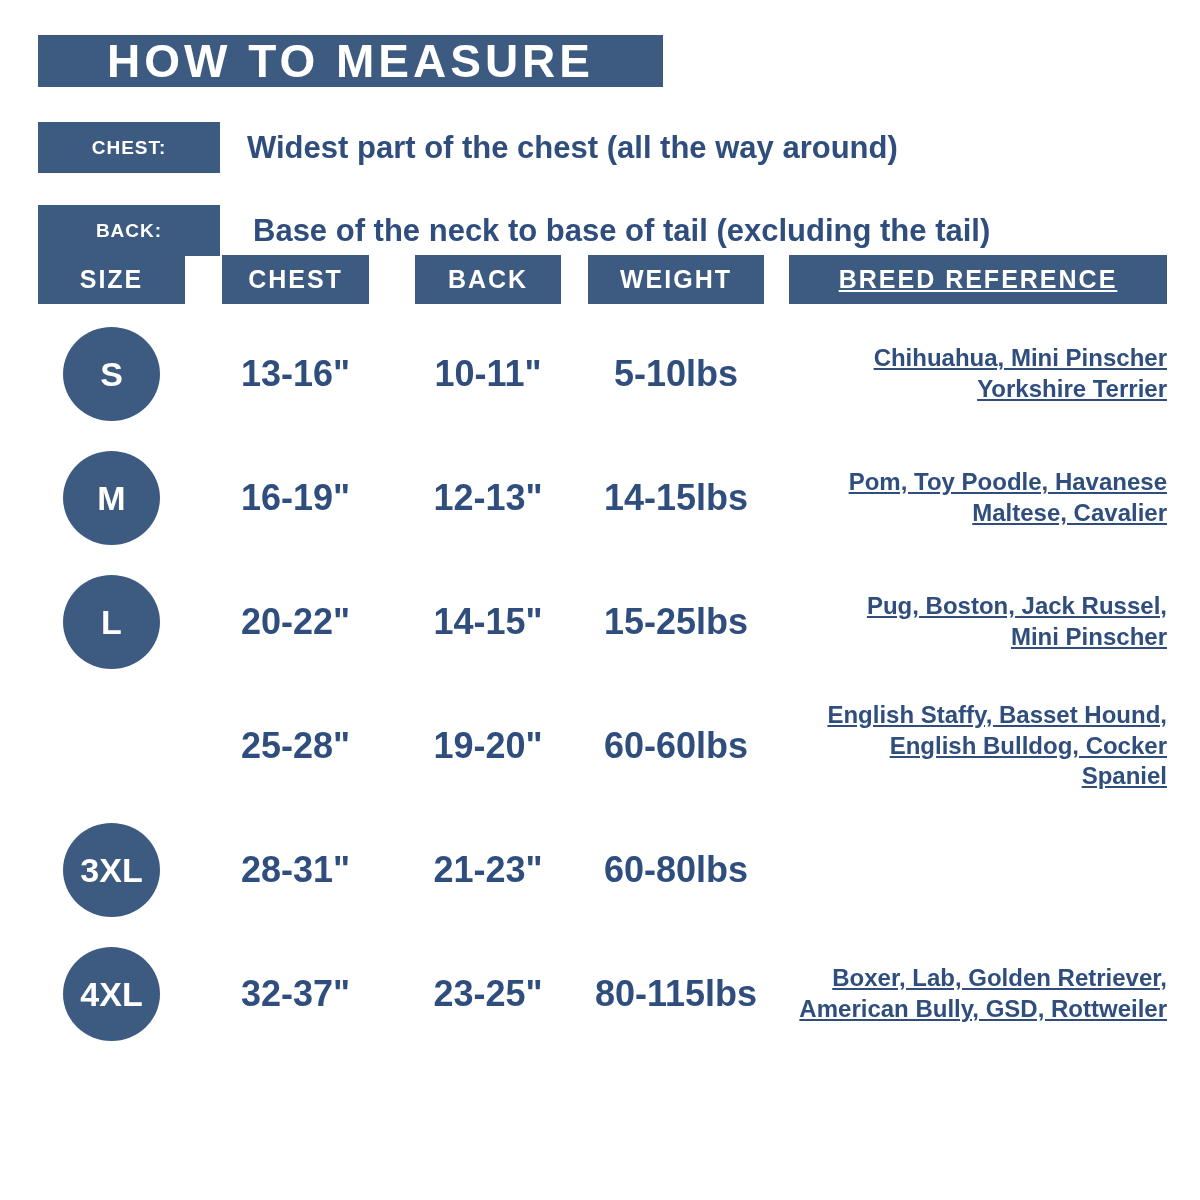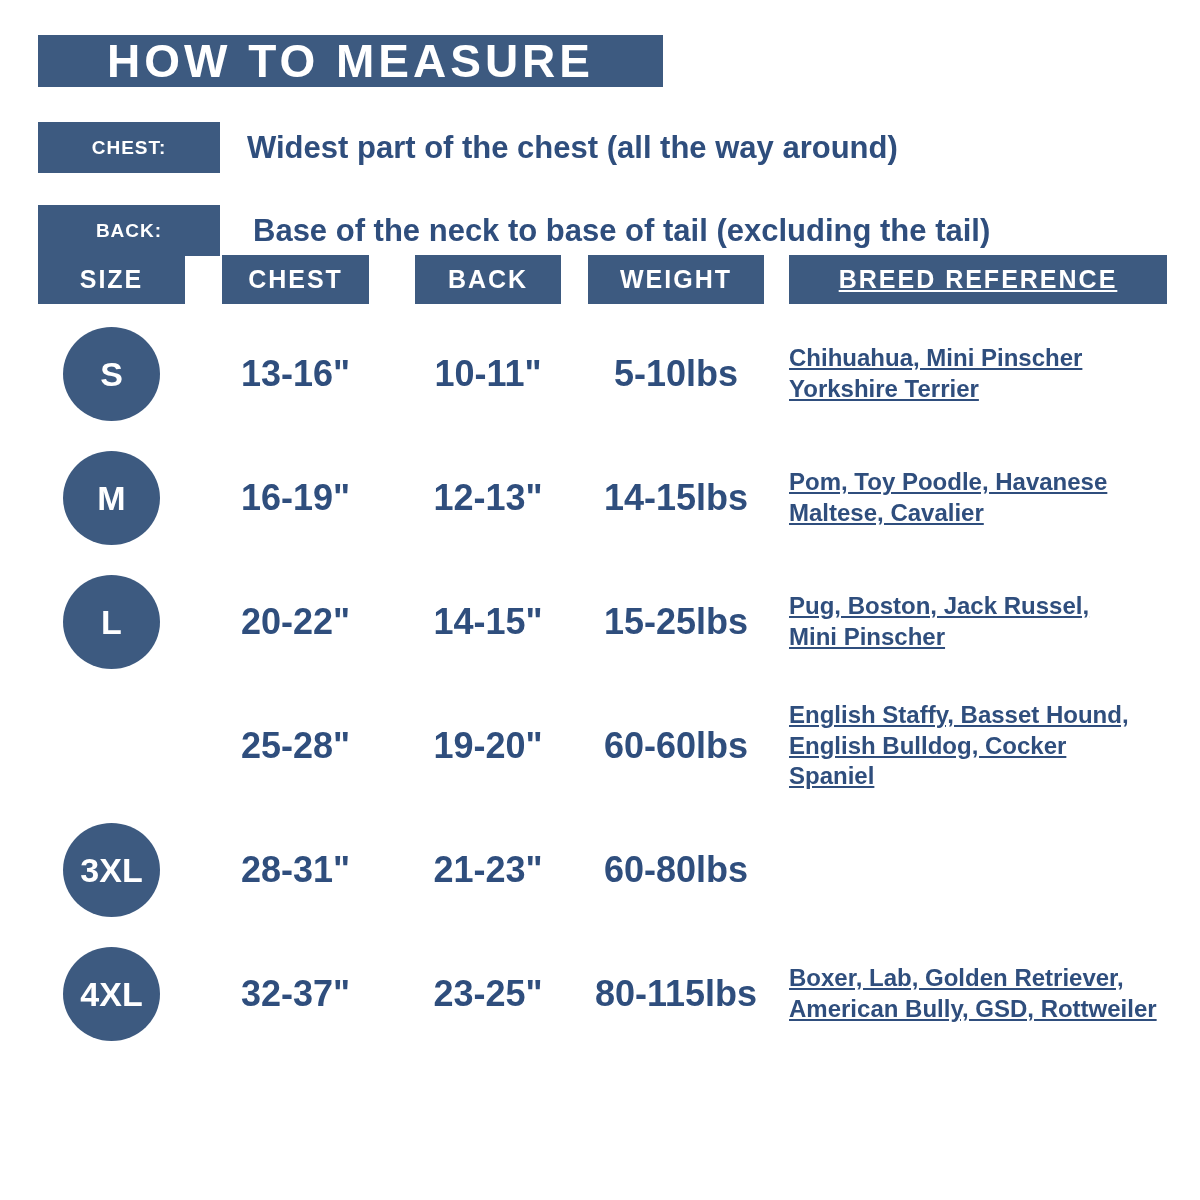--- a/index.html
+++ b/index.html
@@ -61,21 +61,21 @@
   .size-circle{
     width:97px;height:94px;border-radius:50%;
     background:var(--blue);color:var(--white);
     display:flex;align-items:center;justify-content:center;
     font-size:34px;justify-self:center;
   }
   .val{
     text-align:center;color:var(--navy);font-size:36px;white-space:nowrap;
   }
   .breed{
-    text-align:left;color:var(--navy);font-size:24px;line-height:1.28;
+    text-align:right;color:var(--navy);font-size:24px;line-height:1.28;
     white-space:pre-line;
   }
 </style>
 </head>
 <body>
 
 <div class="page">
 
   <div class="title-bar">HOW TO MEASURE</div>
 

